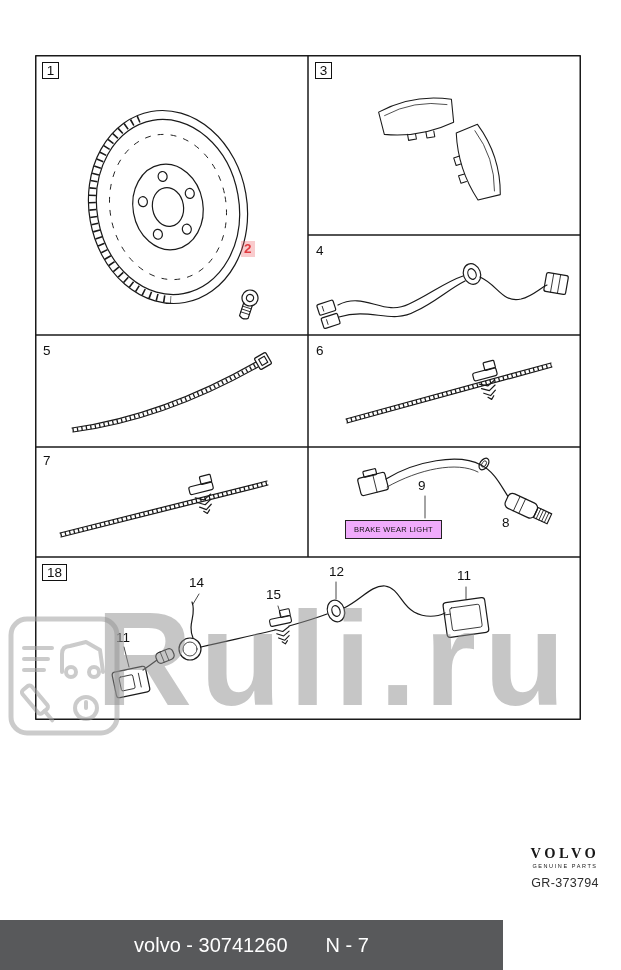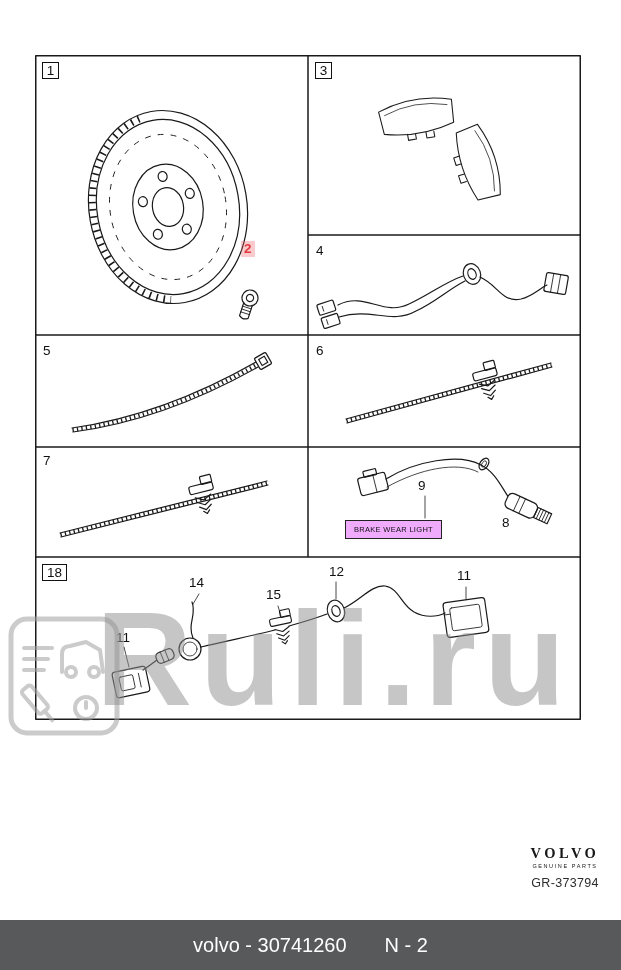--- a/index.html
+++ b/index.html
@@ -27,21 +27,21 @@
 
   #watermark-text { position:absolute; left:96px; top:593px; font-size:133px; font-weight:bold;
                     letter-spacing:8px; color:#8f8f8f; opacity:0.5; line-height:1; pointer-events:none; white-space:nowrap; }
   #watermark-icon { position:absolute; left:8px; top:616px; opacity:0.55; pointer-events:none; }
 
   #brand { position:absolute; left:525px; top:845px; width:80px; text-align:center; }
   #brand .volvo   { font-family:Liberation Serif, serif; font-weight:bold; font-size:14.5px; letter-spacing:3.5px; color:#161616; }
   #brand .genuine { font-size:5.5px; letter-spacing:1.6px; color:#161616; margin-top:1px; }
   #brand .ref     { font-size:12.5px; color:#2c2c2c; margin-top:7px; letter-spacing:0.3px; }
 
-  #footer { position:absolute; left:0; top:920px; width:621px; height:50px; background:#58595b;
+  #footer { position:absolute; left:0; top:920px; width:503px; height:50px; background:#58595b;
             color:#fff; display:flex; align-items:center; justify-content:center; gap:38px; font-size:20px; }
 </style>
 </head>
 <body>
 
 <div id="diagram">
 
   <svg id="diagram-svg" width="546" height="665" viewBox="0 0 546 665">
     <defs>
       <g id="pad-shape">
@@ -242,14 +242,14 @@
 <div id="watermark-text">Ruli.ru</div>
 
 <div id="brand">
   <div class="volvo">VOLVO</div>
   <div class="genuine">GENUINE PARTS</div>
   <div class="ref">GR-373794</div>
 </div>
 
 <div id="footer">
   <span>volvo - 30741260</span>
-  <span>N - 2</span>
+  <span>N - 7</span>
 </div>
 
 </body></html>

